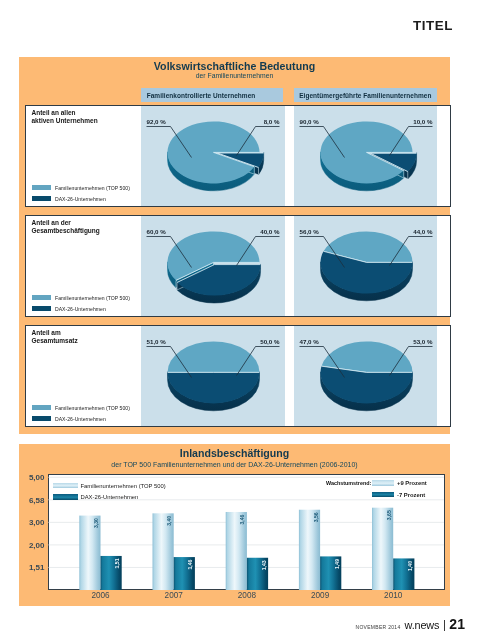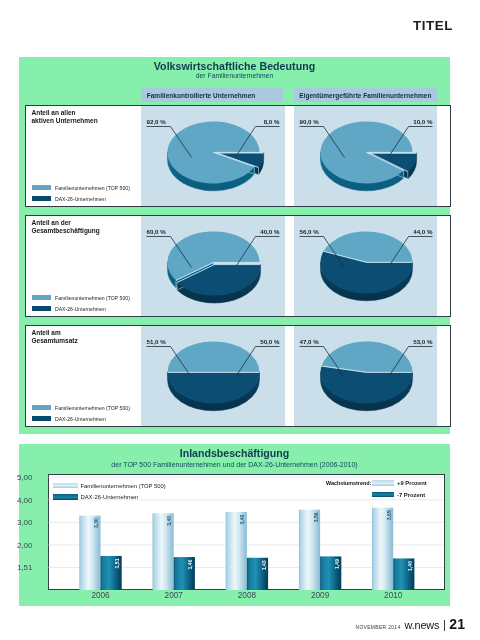--- a/index.html
+++ b/index.html
@@ -1,19 +1,19 @@
 <!DOCTYPE html>
 <html><head>
 <meta charset="utf-8">
 <style>
 html,body{margin:0;padding:0;}
 body{width:480px;height:640px;background:#fff;font-family:"Liberation Sans",sans-serif;overflow:hidden;}
 .page{position:relative;width:480px;height:566px;}
 .kicker{position:absolute;left:413px;top:18px;font-size:13.4px;font-weight:bold;letter-spacing:0.55px;color:#1d1d1d;}
-.panel{position:absolute;background:#86efac;}
+.panel{position:absolute;background:#fdba74;}
 #panel1{left:19px;top:57px;width:431px;height:376.5px;}
 #panel2{left:19px;top:444px;width:431px;height:161.5px;}
 
 
 .p1-title{position:absolute;left:0;right:0;top:2.5px;text-align:center;font-size:10.6px;font-weight:bold;color:#123a50;letter-spacing:0.05px;}
 .p1-sub{position:absolute;left:0;right:0;top:14.5px;text-align:center;font-size:6.8px;color:#14485e;}
 .colhead{position:absolute;top:31.2px;height:14px;background:#a9c9de;font-size:6.5px;font-weight:bold;color:#102e3f;display:flex;align-items:center;padding-left:5.7px;box-sizing:border-box;letter-spacing:0.03px;}
 #colhead1{left:122px;width:142px;}
 #colhead2{left:274.5px;width:143px;}
 
@@ -31,21 +31,21 @@
 #r1c2,#r2c2,#r3c2{left:268px;width:143px;}
 .leg-sw{background:#63a5c1;}
 .leg-sw.dk{background:#084a6b;}
 
 
 .p2-title{position:absolute;left:0;right:0;top:3px;text-align:center;font-size:10.6px;font-weight:bold;color:#123a50;}
 .p2-sub{position:absolute;left:0;right:0;top:17px;text-align:center;font-size:7px;color:#14485e;}
 .plotbox{position:absolute;left:28.9px;top:29.8px;width:397px;height:116.2px;background:#fff;border:1px solid #333f49;box-sizing:border-box;}
 .barsvg{position:absolute;left:0;top:0;}
 .yaxis{position:absolute;left:0;top:0;width:25.5px;}
-.ytick{position:absolute;right:12px;font-size:8px;color:#3a4a55;text-align:center;}
+.ytick{position:absolute;right:0;font-size:8px;color:#3a4a55;text-align:center;font-weight:bold;}
 .b2legend{position:absolute;left:33.5px;top:36px;}
 .leg-item2{display:flex;align-items:center;height:11.4px;}
 .leg-sw2{width:25px;height:5.6px;margin-right:3px;flex:none;}
 .leg-sw2.lt{background:linear-gradient(180deg,#b8d9e8 0%,#dff0f7 55%,#9fc9dd 100%);}
 .leg-sw2.dk{background:linear-gradient(180deg,#0a5a7e 0%,#1b84a6 55%,#064a68 100%);}
 .leg-tx2{font-size:5.85px;color:#1a1a1a;white-space:nowrap;}
 .leg-tx2.b{font-weight:bold;}
 .trendbox{position:absolute;left:307px;top:33.5px;display:flex;align-items:flex-start;}
 .trendbox .leg-sw2{width:22px;margin-right:3px;}
 .trendlab{font-size:5.4px;font-weight:bold;color:#111;margin-top:2.2px;width:46px;}
@@ -283,21 +283,21 @@
     </div>
   </div>
   <div class="panel" id="panel2">
     <div class="p2-title">Inlandsbeschäftigung</div>
     <div class="p2-sub">der TOP 500 Familienunternehmen und der DAX-26-Unternehmen (2006-2010)</div>
     <div class="plotbox"></div>
     <div class="yaxis" id="yaxis">
         <div class="ytick" style="top: 119.15px;">1,51</div>
         <div class="ytick" style="top: 96.6px;">2,00</div>
         <div class="ytick" style="top: 74.05px;">3,00</div>
-        <div class="ytick" style="top: 51.5px;">4,00</div>
+        <div class="ytick" style="top: 51.5px;">6,58</div>
         <div class="ytick" style="top: 28.95px;">5,00</div>
       </div>
     <svg class="barsvg" id="barsvg" width="431" height="161">
         <defs>
           <linearGradient id="gL" x1="0" y1="0" x2="1" y2="0">
             <stop offset="0%" stop-color="#8fc0d6"></stop>
             <stop offset="8%" stop-color="#b0d6e6"></stop>
             <stop offset="42%" stop-color="#eef7fb"></stop>
             <stop offset="62%" stop-color="#d2e8f2"></stop>
             <stop offset="88%" stop-color="#9ec8db"></stop>

